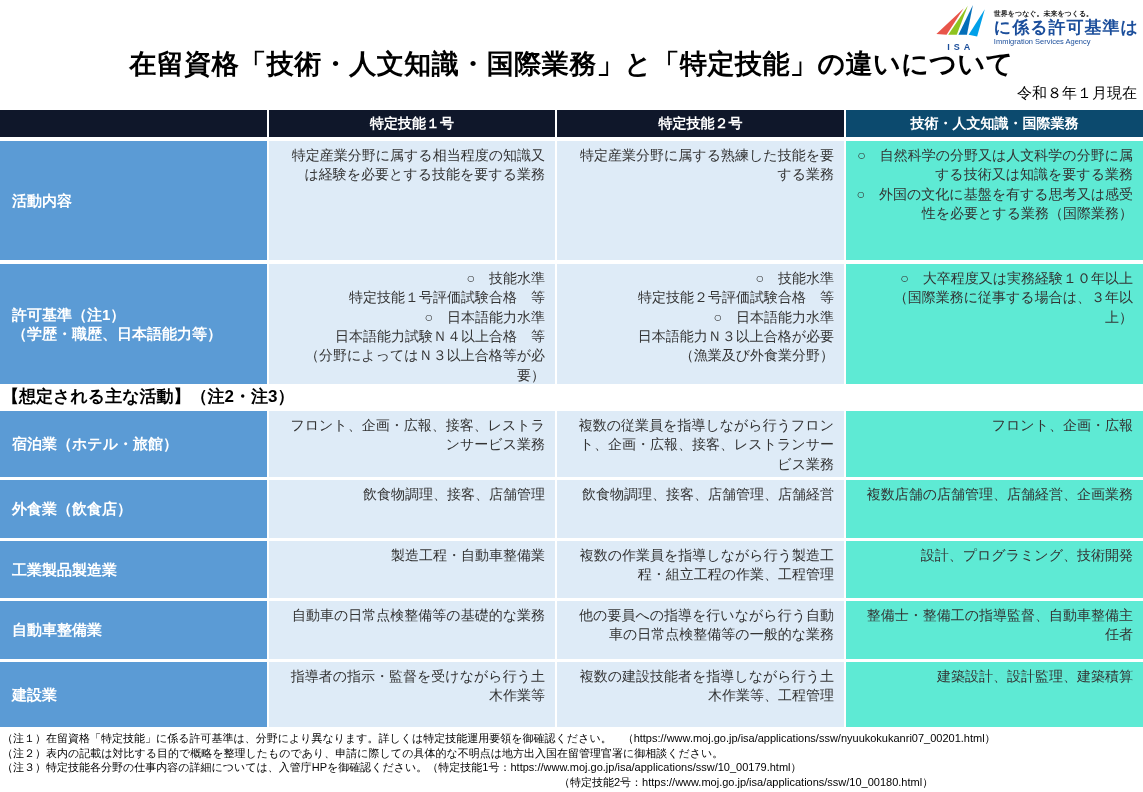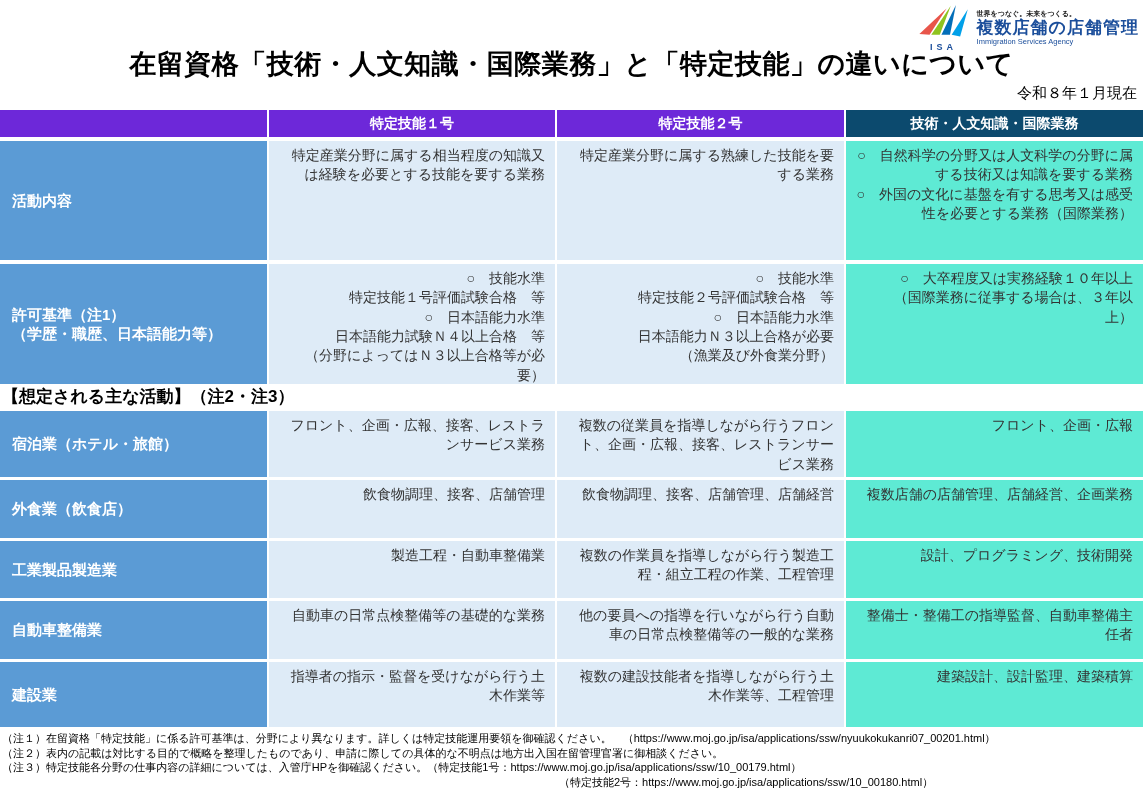--- a/index.html
+++ b/index.html
@@ -18,21 +18,21 @@
   .logo-agency-en{font-size:7.5px;color:#1b4e9b;}
   
   .page-title{position:absolute;top:46px;left:0;width:100%;text-align:center;
     font-size:27px;font-weight:bold;letter-spacing:0.5px;}
   .as-of-date{position:absolute;top:84px;right:6px;font-size:15px;}
   
   .grid{position:absolute;left:0;width:1143px;display:grid;
     grid-template-columns:267px 286px 287px 297px;column-gap:2px;row-gap:4px;background:#fff;}
   .grid-a{top:110px;grid-template-rows:27px 119px 120px;}
   .grid-b{top:411px;grid-template-rows:66px 58px 57px 58px 65px;row-gap:3px;}
-  .hcell{background:#6d28d9;color:#fff;font-weight:bold;font-size:14px;
+  .hcell{background:#0f172a;color:#fff;font-weight:bold;font-size:14px;
     display:flex;align-items:center;justify-content:center;}
   .hcell.orange{background:#0c4a6e;}
   .lbl{background:#5b9bd5;color:#fff;font-weight:bold;font-size:15px;
     display:flex;align-items:center;padding-left:12px;padding-right:6px;
     line-height:1.3;white-space:pre-wrap;}
   .cell{font-size:14px;color:#333;padding:5px 10px 5px 10px;line-height:1.38;
     white-space:pre-wrap;text-align:right;}
   .c-blue{background:#deebf7;}
   .c-orange{background:#5eead4;}
   
@@ -51,21 +51,21 @@
         <polygon points="1,34 33,4 13,35" fill="#e8554a"></polygon>
         <polygon points="15,35 38,1 25,35" fill="#8fc31f"></polygon>
         <polygon points="27,35 44,0 37,35" fill="#036eb8"></polygon>
         <polygon points="39,35 58,5 49,37" fill="#00a0e9"></polygon>
       </svg>
     </span>
     <span class="logo-isa">ISA</span>
   </div>
   <div class="logo-text">
     <span class="logo-tagline">世界をつなぐ。未来をつくる。</span>
-    <span class="logo-agency">複数店舗の店舗管理</span>
+    <span class="logo-agency">に係る許可基準は</span>
     <span class="logo-agency-en">Immigration Services Agency</span>
   </div>
 </div>
 
 <div class="page-title">在留資格「技術・人文知識・国際業務」と「特定技能」の違いについて</div>
 <div class="as-of-date">令和８年１月現在</div>
 
 <div class="grid grid-a">
   <div class="hcell"></div>
   <div class="hcell">特定技能１号</div>

